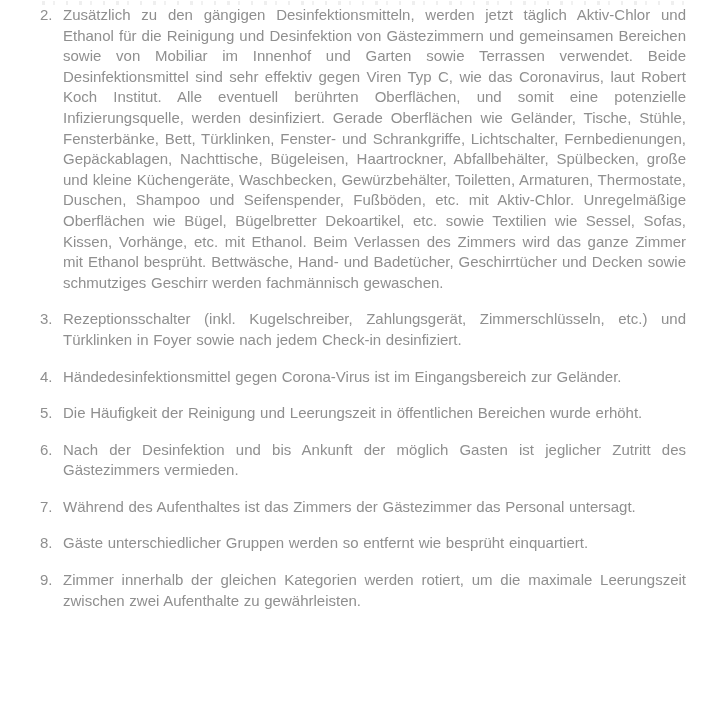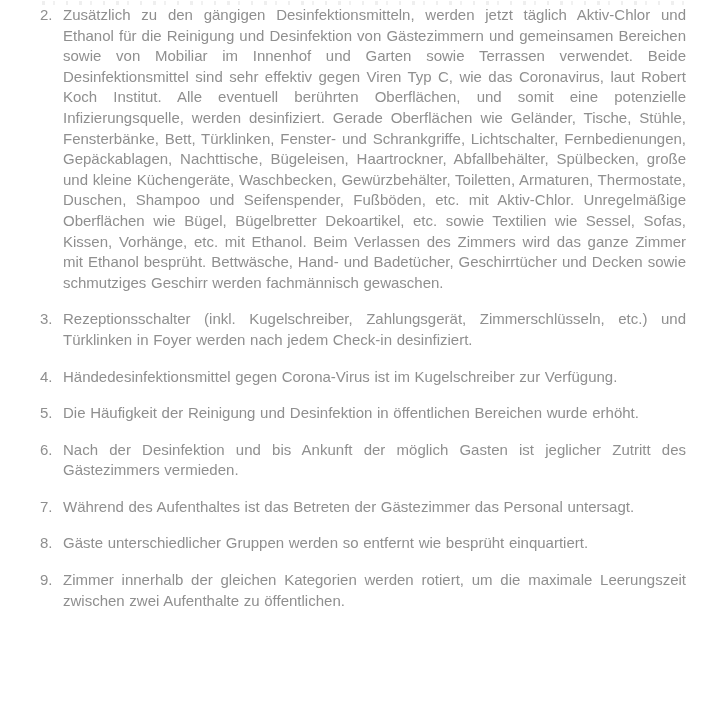--- a/index.html
+++ b/index.html
@@ -72,40 +72,40 @@
 <div class="page">
   <div class="remnant"></div>
 
   <ol class="doc-list">
     <li class="doc-item">
       <span class="num">2.</span>
       <p class="itext">Zusätzlich zu den gängigen Desinfektionsmitteln, werden jetzt täglich Aktiv-Chlor und Ethanol für die Reinigung und Desinfektion von Gästezimmern und gemeinsamen Bereichen sowie von Mobiliar im Innenhof und Garten sowie Terrassen verwendet. Beide Desinfektionsmittel sind sehr effektiv gegen Viren Typ C, wie das Coronavirus, laut Robert Koch Institut. Alle eventuell berührten Oberflächen, und somit eine potenzielle Infizierungsquelle, werden desinfiziert. Gerade Oberflächen wie Geländer, Tische, Stühle, Fensterbänke, Bett, Türklinken, Fenster- und Schrankgriffe, Lichtschalter, Fernbedienungen, Gepäckablagen, Nachttische, Bügeleisen, Haartrockner, Abfallbehälter, Spülbecken, große und kleine Küchengeräte, Waschbecken, Gewürzbehälter, Toiletten, Armaturen, Thermostate, Duschen, Shampoo und Seifenspender, Fußböden, etc. mit Aktiv-Chlor. Unregelmäßige Oberflächen wie Bügel, Bügelbretter Dekoartikel, etc. sowie Textilien wie Sessel, Sofas, Kissen, Vorhänge, etc. mit Ethanol. Beim Verlassen des Zimmers wird das ganze Zimmer mit Ethanol besprüht. Bettwäsche, Hand- und Badetücher, Geschirrtücher und Decken sowie schmutziges Geschirr werden fachmännisch gewaschen.</p>
     </li>
     <li class="doc-item">
       <span class="num">3.</span>
-      <p class="itext">Rezeptionsschalter (inkl. Kugelschreiber, Zahlungsgerät, Zimmerschlüsseln, etc.) und Türklinken in Foyer werden nach jedem Check-in desinfiziert.</p>
+      <p class="itext">Rezeptionsschalter (inkl. Kugelschreiber, Zahlungsgerät, Zimmerschlüsseln, etc.) und Türklinken in Foyer sowie nach jedem Check-in desinfiziert.</p>
     </li>
     <li class="doc-item">
       <span class="num">4.</span>
-      <p class="itext">Händedesinfektionsmittel gegen Corona-Virus ist im Kugelschreiber zur Verfügung.</p>
+      <p class="itext">Händedesinfektionsmittel gegen Corona-Virus ist im Eingangsbereich zur Geländer.</p>
     </li>
     <li class="doc-item">
       <span class="num">5.</span>
-      <p class="itext">Die Häufigkeit der Reinigung und Desinfektion in öffentlichen Bereichen wurde erhöht.</p>
+      <p class="itext">Die Häufigkeit der Reinigung und Leerungszeit in öffentlichen Bereichen wurde erhöht.</p>
     </li>
     <li class="doc-item">
       <span class="num">6.</span>
       <p class="itext">Nach der Desinfektion und bis Ankunft der möglich Gasten ist jeglicher Zutritt des Gästezimmers vermieden.</p>
     </li>
     <li class="doc-item">
       <span class="num">7.</span>
-      <p class="itext">Während des Aufenthaltes ist das Betreten der Gästezimmer das Personal untersagt.</p>
+      <p class="itext">Während des Aufenthaltes ist das Zimmers der Gästezimmer das Personal untersagt.</p>
     </li>
     <li class="doc-item">
       <span class="num">8.</span>
       <p class="itext">Gäste unterschiedlicher Gruppen werden so entfernt wie besprüht einquartiert.</p>
     </li>
     <li class="doc-item">
       <span class="num">9.</span>
-      <p class="itext">Zimmer innerhalb der gleichen Kategorien werden rotiert, um die maximale Leerungszeit zwischen zwei Aufenthalte zu öffentlichen.</p>
+      <p class="itext">Zimmer innerhalb der gleichen Kategorien werden rotiert, um die maximale Leerungszeit zwischen zwei Aufenthalte zu gewährleisten.</p>
     </li>
   </ol>
 </div>
 
 </body></html>

